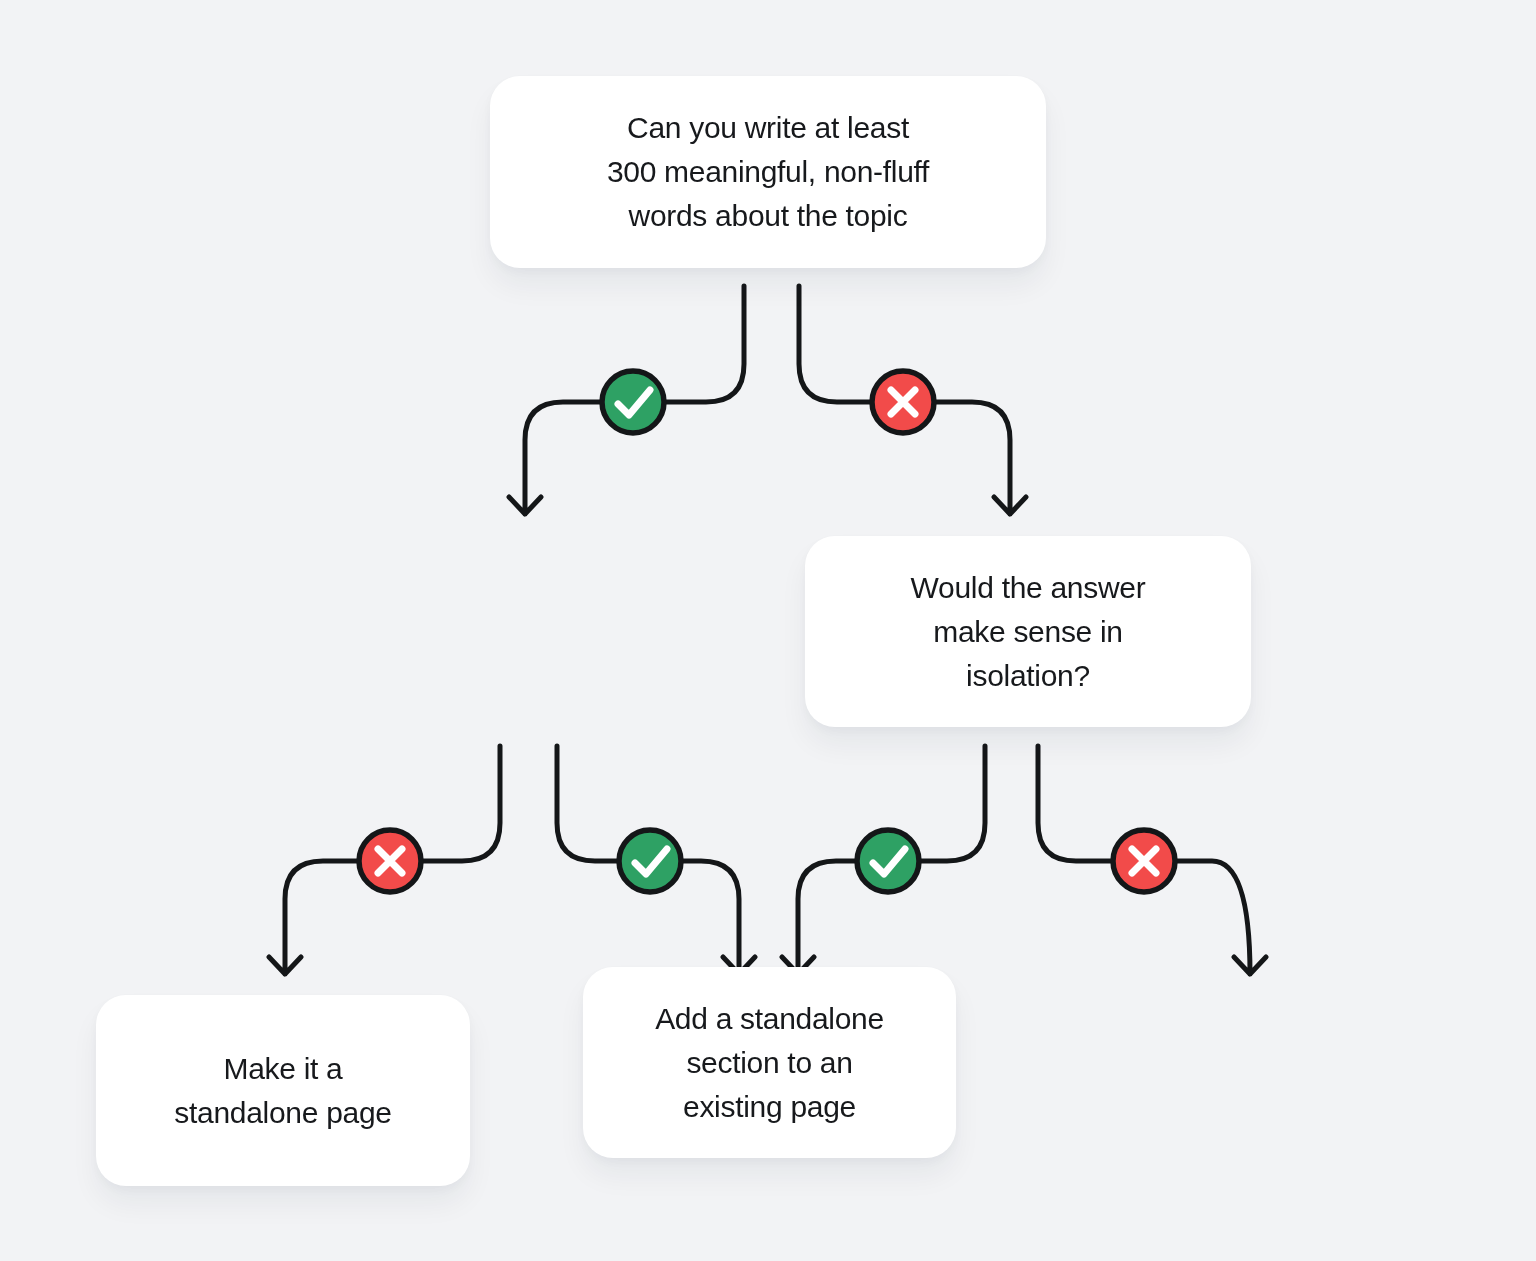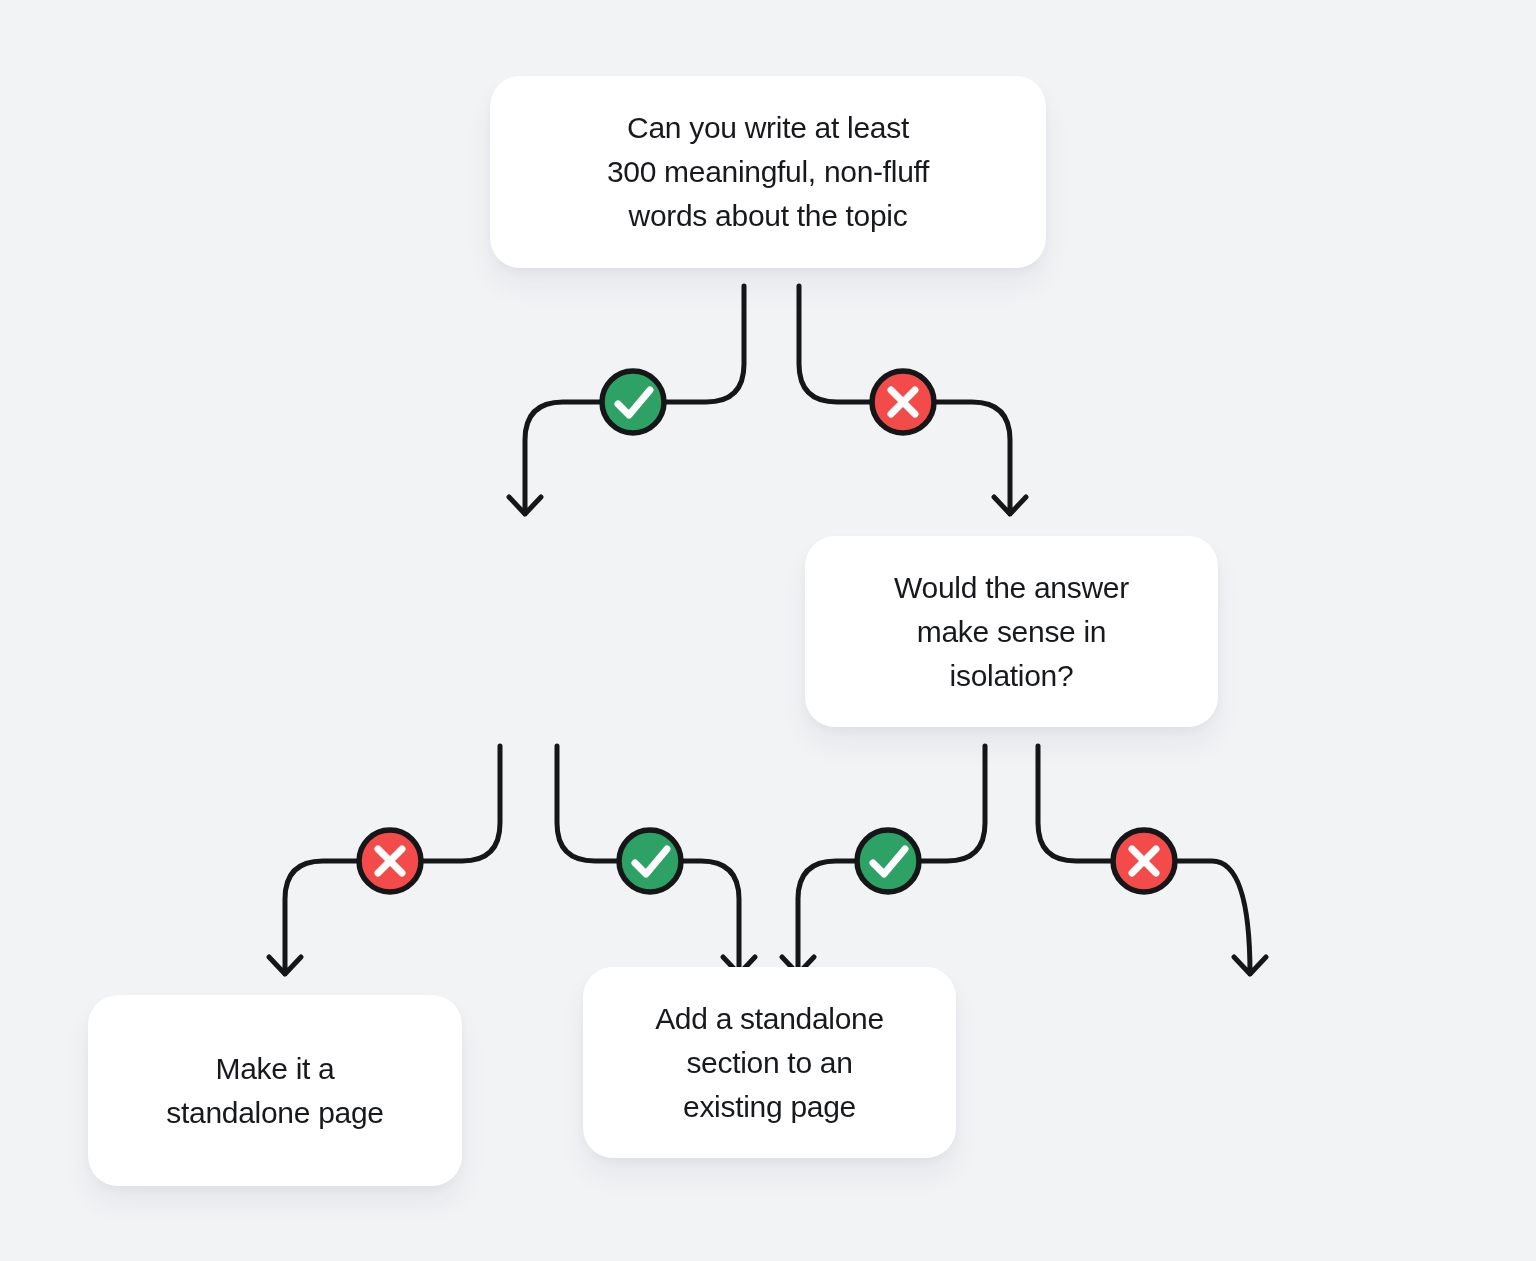--- a/index.html
+++ b/index.html
@@ -117,27 +117,27 @@
     </g>
   </svg>
 
   <div class="node" style="left:490px; top:76px; width:556px; height:192px;">
     <div class="node-label">Can you write at least
 300 meaningful, non-fluff
 words about the topic</div>
   </div>
 
 
-  <div class="node" style="left:805px; top:536px; width:413px; height:191px;">
+  <div class="node" style="left:805px; top:536px; width:446px; height:191px;">
     <div class="node-label">Would the answer
 make sense in
 isolation?</div>
   </div>
 
-  <div class="node" style="left:88px; top:995px; width:374px; height:191px;">
+  <div class="node" style="left:96px; top:995px; width:374px; height:191px;">
     <div class="node-label">Make it a
 standalone page</div>
   </div>
 
   <div class="node" style="left:583px; top:967px; width:373px; height:191px;">
     <div class="node-label">Add a standalone
 section to an
 existing page</div>
   </div>
 

